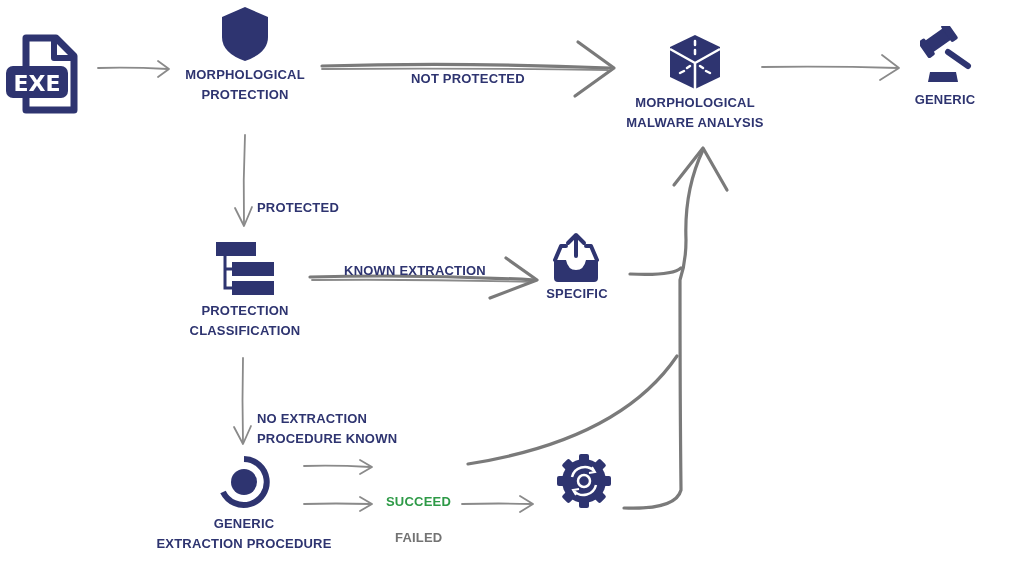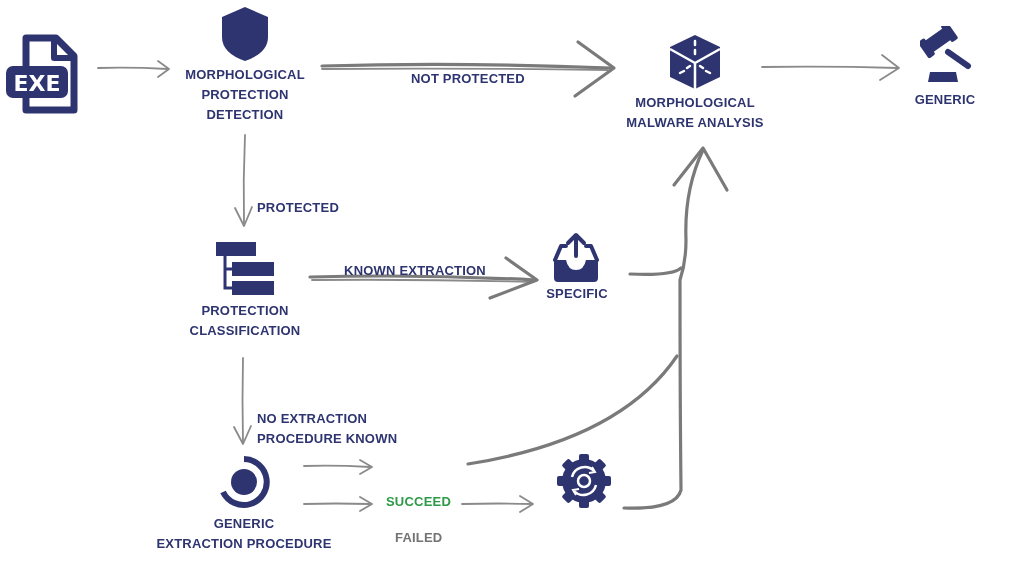--- a/index.html
+++ b/index.html
@@ -143,21 +143,20 @@
   <path d="M16 24 A13 13 0 0 1 38 18" stroke="#ffffff" stroke-width="2.5" fill="none"></path>
   <path d="M40 32 A13 13 0 0 1 18 38" stroke="#ffffff" stroke-width="2.5" fill="none"></path>
   <path d="M36 14 L39 19 L33 20" stroke="#ffffff" stroke-width="2" fill="none"></path>
   <path d="M20 42 L17 37 L23 36" stroke="#ffffff" stroke-width="2" fill="none"></path>
   <circle cx="28" cy="28" r="6" fill="none" stroke="#ffffff" stroke-width="2.5"></circle>
 </svg>
 
 <div class="lbl" style="left:165px;top:65px;width:160px">
   <span class="line">MORPHOLOGICAL</span>
   <span class="line">PROTECTION</span>
-  <span class="line">DETECTION</span>
 </div>
 <div class="lbl" style="left:610px;top:93px;width:170px">
   <span class="line">MORPHOLOGICAL</span>
   <span class="line">MALWARE ANALYSIS</span>
 </div>
 <div class="lbl" style="left:900px;top:90px;width:90px">
   <span class="line">GENERIC</span>
 </div>
 <div class="lbl" style="left:165px;top:301px;width:160px">
   <span class="line">PROTECTION</span>

